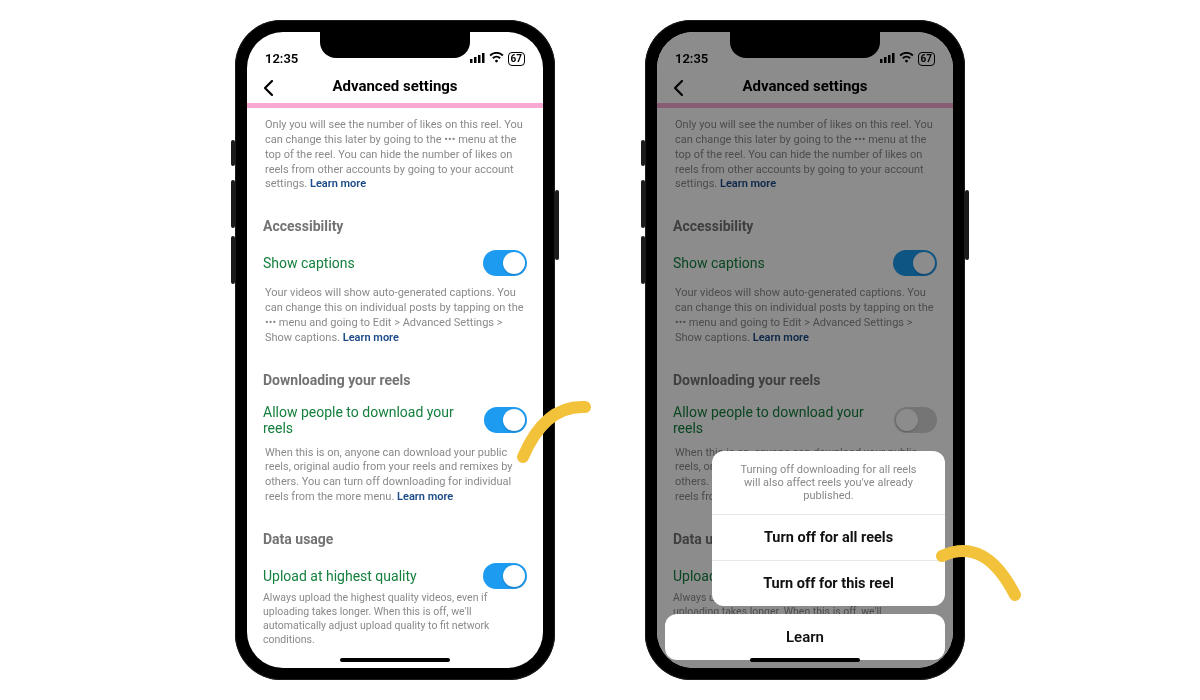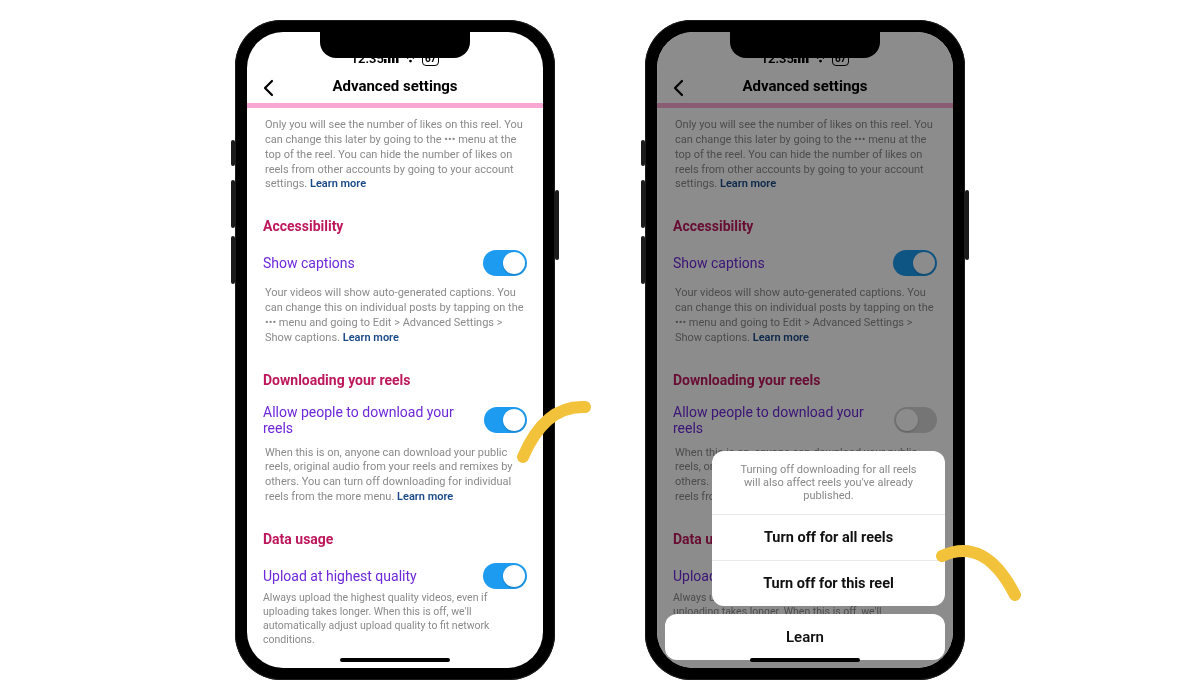--- a/index.html
+++ b/index.html
@@ -55,21 +55,21 @@
     width: 150px;
     height: 26px;
     background: #000;
     border-bottom-left-radius: 16px;
     border-bottom-right-radius: 16px;
     z-index: 50;
   }
   .statusbar {
     height: 36px;
     display: flex;
-    justify-content: center;
+    justify-content: space-between;
     align-items: flex-end;
     padding: 0 18px 2px 18px;
     font-size: 13px;
     font-weight: 600;
     color: #000;
   }
   .statusbar .right { display:flex; gap:4px; align-items:center; }
   .sb-icon { display:inline-block; }
   .battery-box {
     display:inline-flex; align-items:center; gap:1px;
@@ -107,32 +107,32 @@
   .info-block {
     font-size:11px;
     line-height:1.35;
     color:#8a8a8a;
     padding: 10px 2px 12px 2px;
   }
   .info-block .learn { color:#1b4a88; font-weight:600; }
   .section-title {
     font-size:14px;
     font-weight:700;
-    color:#be185d;
+    color:#737373;
     padding: 14px 0 2px 0;
   }
   .row {
     display:flex;
     align-items:center;
     justify-content:space-between;
     padding: 14px 0 4px 0;
   }
   .row .label {
     font-size:14px;
-    color:#6d28d9;
+    color:#15803d;
   }
   .toggle {
     width:44px; height:26px; border-radius:13px; position:relative;
   }
   .toggle.on { background:#1d9bf0; }
   .toggle.off { background:#d5d6d8; }
   .toggle .knob {
     position:absolute; top:2px; width:22px; height:22px; background:#fff; border-radius:50%;
     box-shadow:0 1px 2px rgba(0,0,0,0.2);
   }

